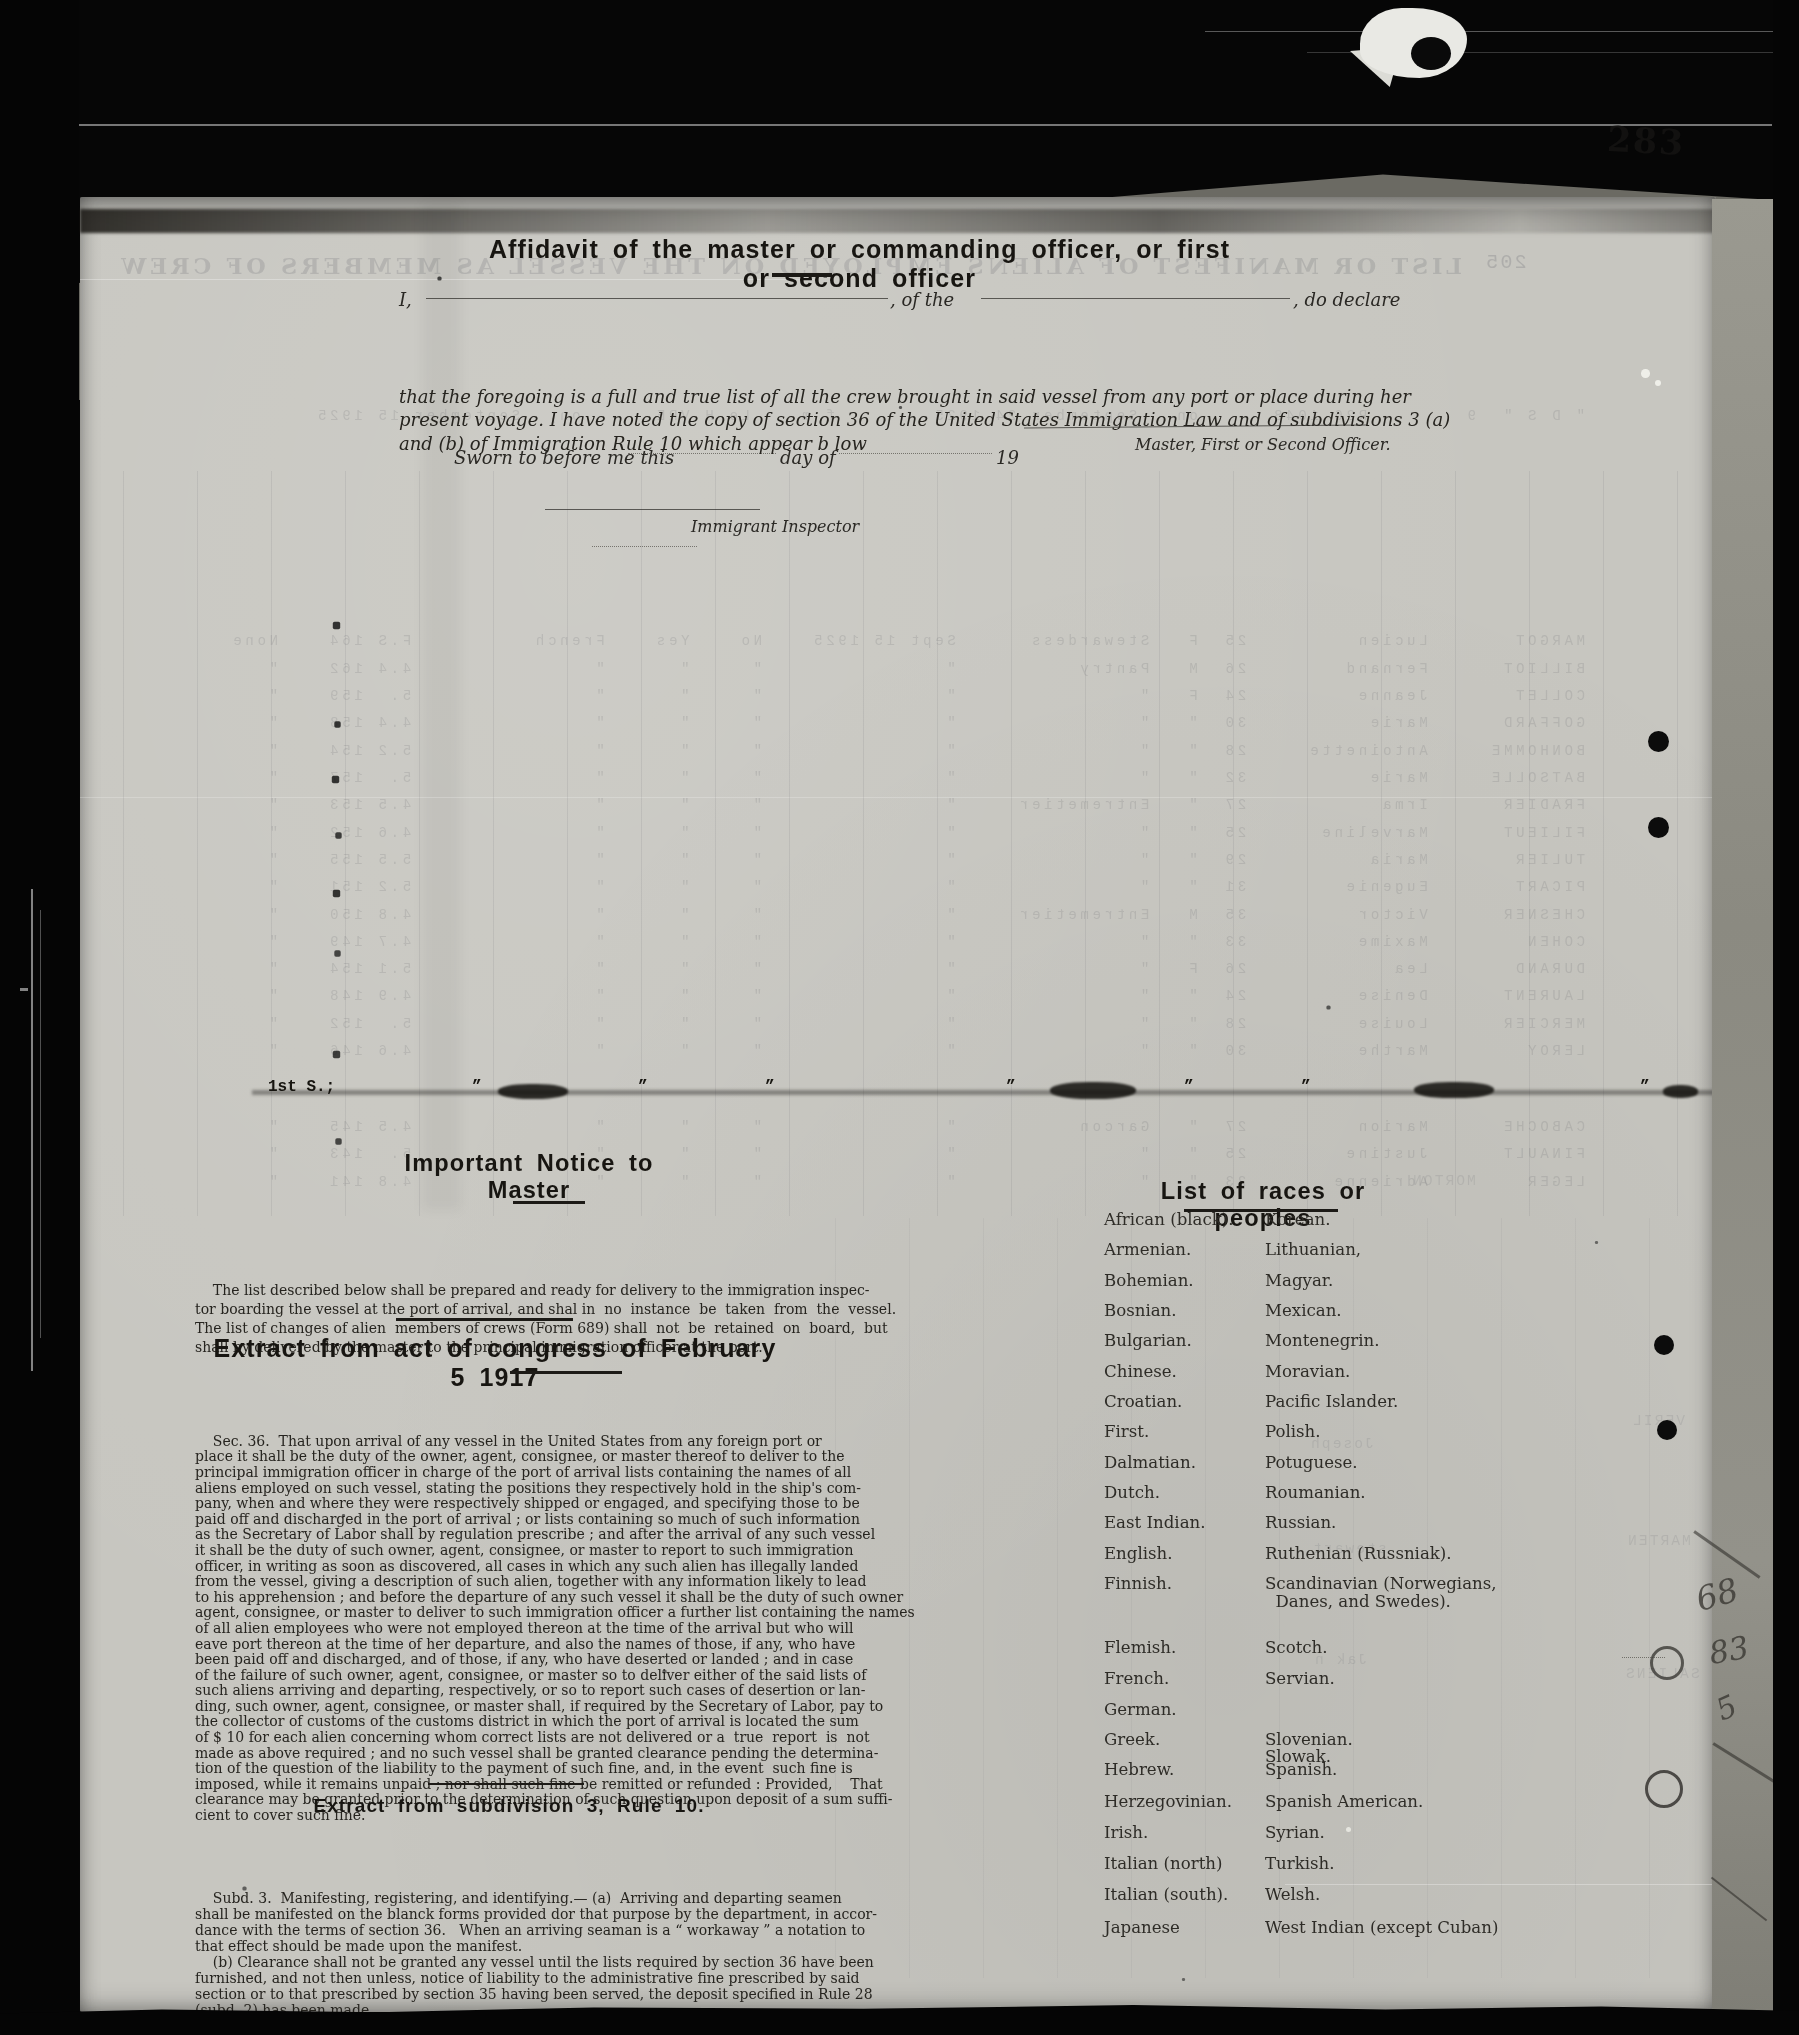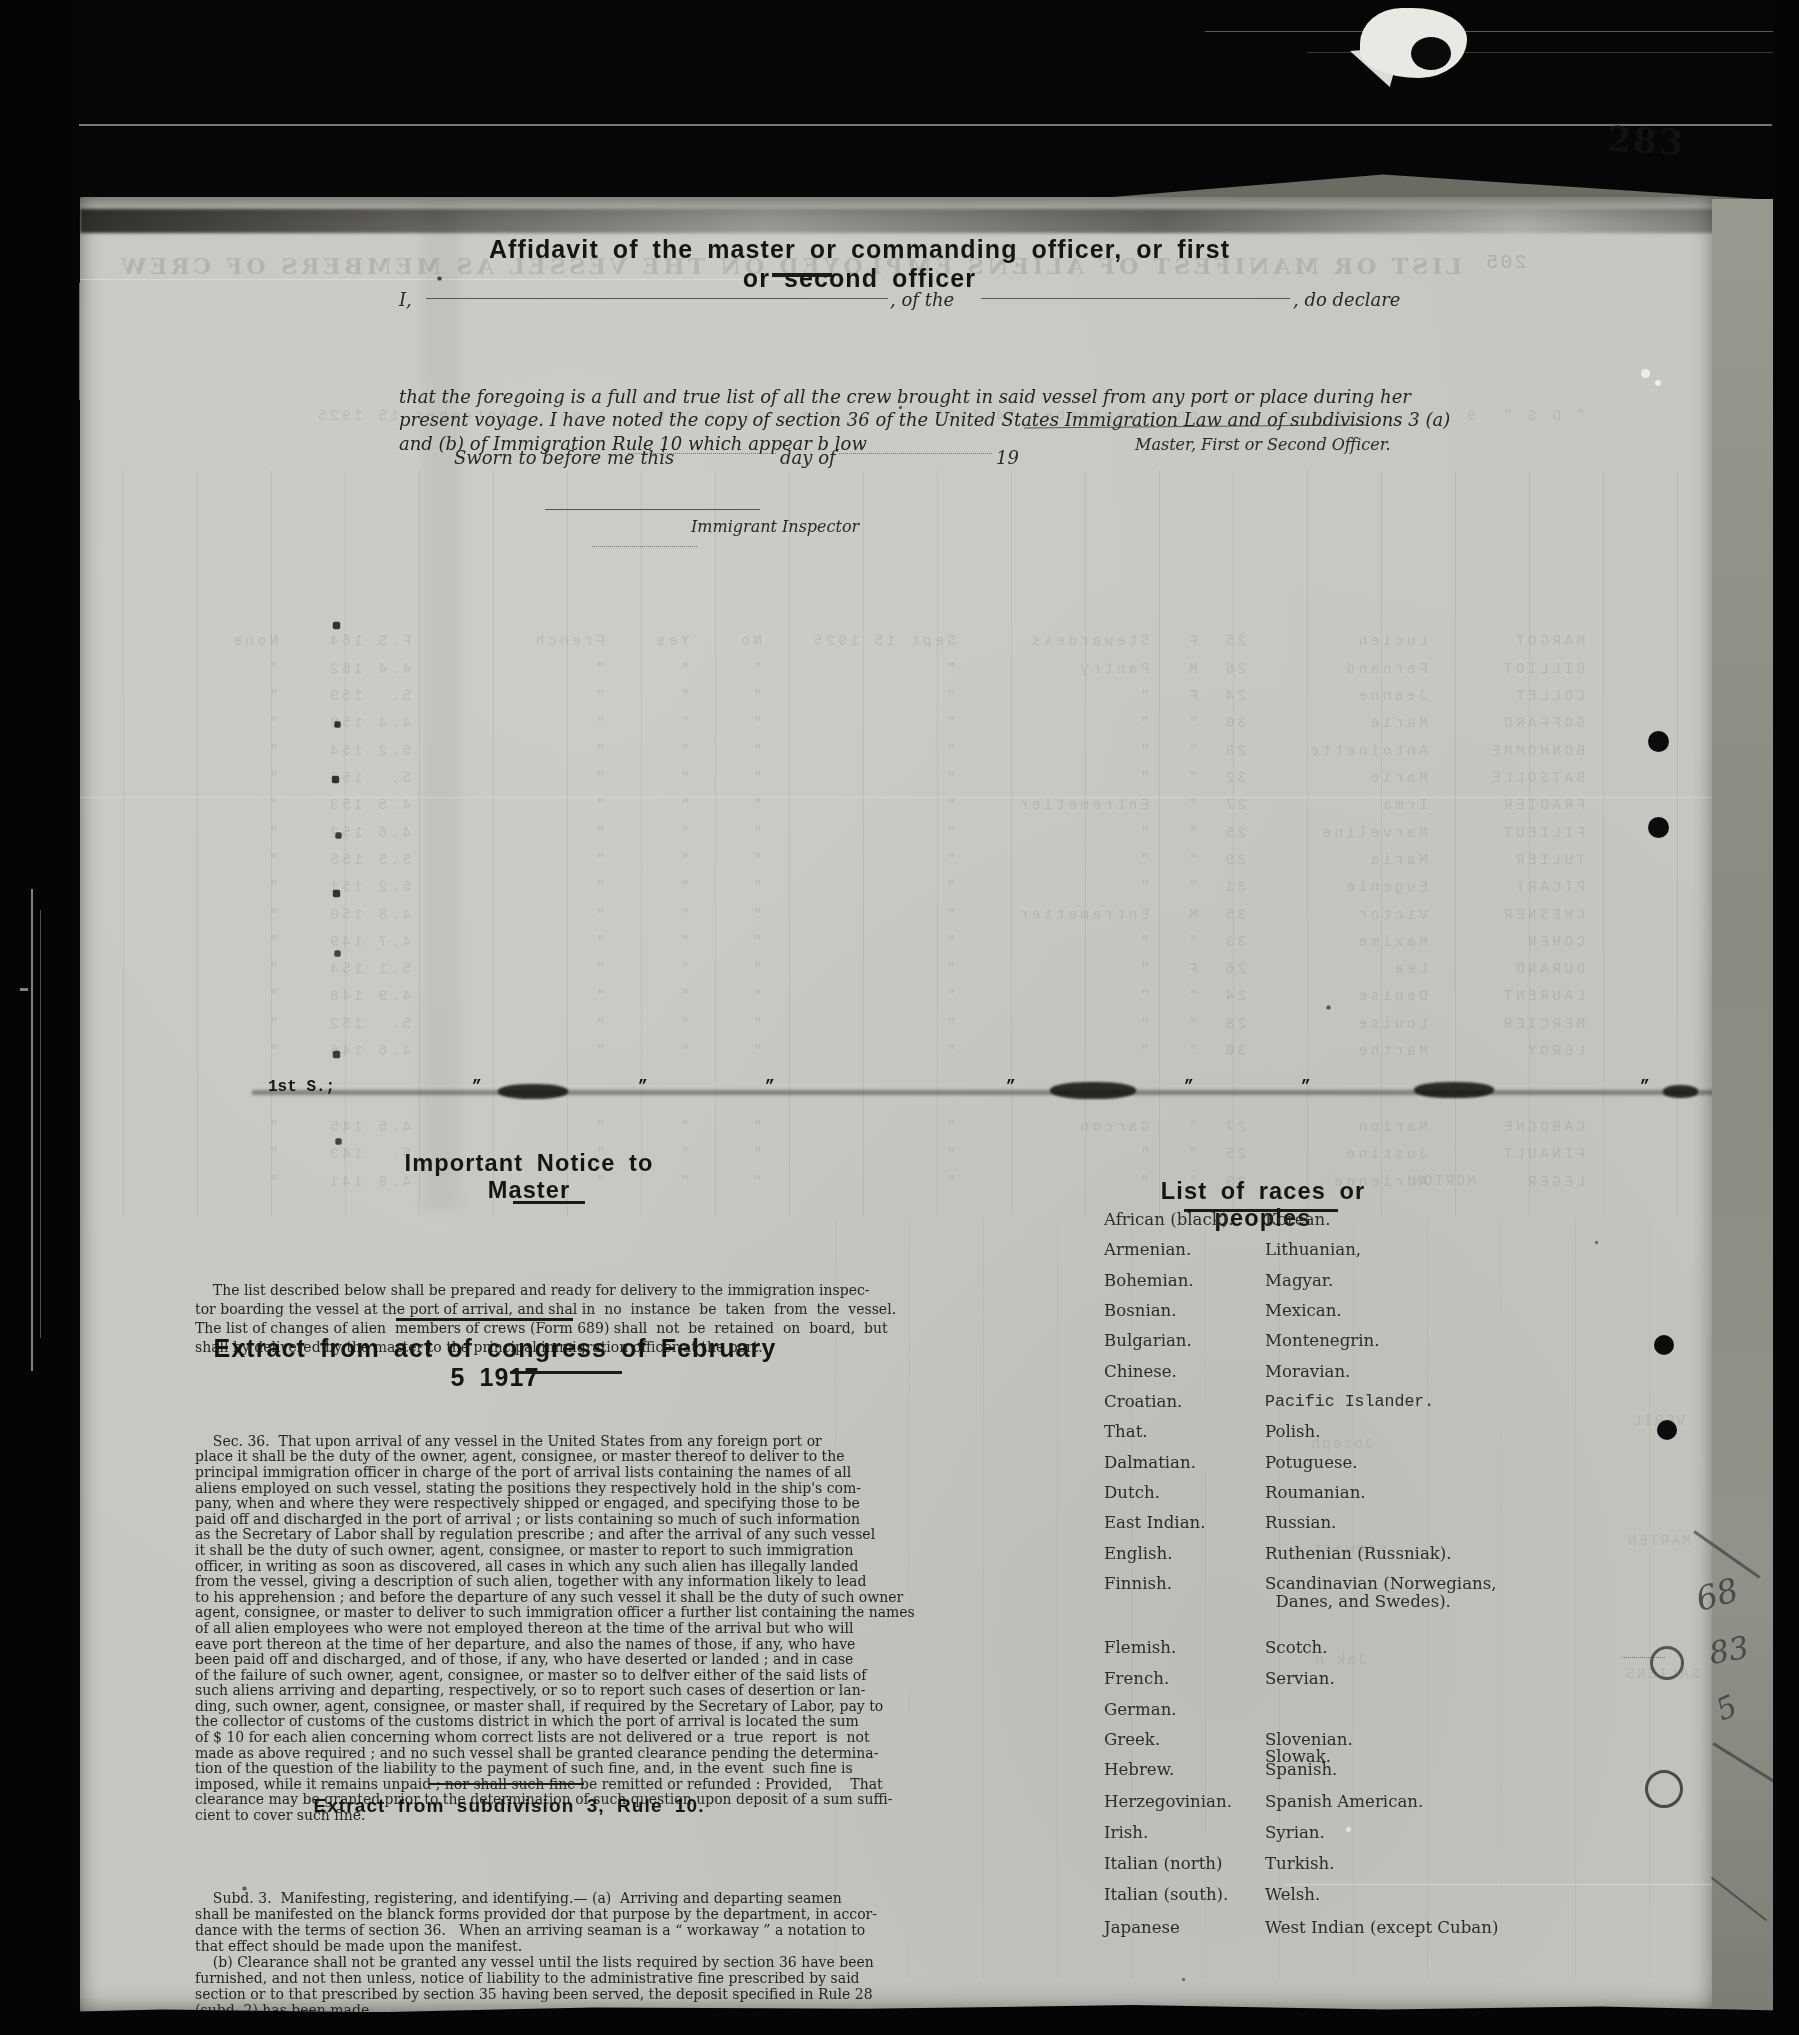--- a/index.html
+++ b/index.html
@@ -200,21 +200,21 @@
   <div class="rule" style="left:1184px;top:1209px;width:154px;height:2.7px;"></div>
   <div class="races">
 
   <div class="race-item" style="left: 1104px; top: 1210px;"><span>African (black).</span></div>
       <div class="race-item" style="left: 1104px; top: 1240px;"><span>Armenian.</span></div>
       <div class="race-item" style="left: 1104px; top: 1271px;"><span>Bohemian.</span></div>
       <div class="race-item" style="left: 1104px; top: 1301px;"><span>Bosnian.</span></div>
       <div class="race-item" style="left: 1104px; top: 1331px;"><span>Bulgarian.</span></div>
       <div class="race-item" style="left: 1104px; top: 1362px;"><span>Chinese.</span></div>
       <div class="race-item" style="left: 1104px; top: 1392px;"><span>Croatian.</span></div>
-      <div class="race-item" style="left: 1104px; top: 1422px;"><span>That.</span></div>
+      <div class="race-item" style="left: 1104px; top: 1422px;"><span>First.</span></div>
       <div class="race-item" style="left: 1104px; top: 1453px;"><span>Dalmatian.</span></div>
       <div class="race-item" style="left: 1104px; top: 1483px;"><span>Dutch.</span></div>
       <div class="race-item" style="left: 1104px; top: 1513px;"><span>East Indian.</span></div>
       <div class="race-item" style="left: 1104px; top: 1544px;"><span>English.</span></div>
       <div class="race-item" style="left: 1104px; top: 1574px;"><span>Finnish.</span></div>
       <div class="race-item" style="left: 1104px; top: 1638px;"><span>Flemish.</span></div>
       <div class="race-item" style="left: 1104px; top: 1669px;"><span>French.</span></div>
       <div class="race-item" style="left: 1104px; top: 1700px;"><span>German.</span></div>
       <div class="race-item" style="left: 1104px; top: 1730px;"><span>Greek.</span></div>
       <div class="race-item" style="left: 1104px; top: 1760px;"><span>Hebrew.</span></div>
@@ -225,21 +225,21 @@
       <div class="race-item" style="left: 1104px; top: 1918px;"><span>Japanese</span></div>
     </div>
   <div class="races">
 
   <div class="race-item" style="left: 1265px; top: 1210px;"><span>Korean.</span></div>
       <div class="race-item" style="left: 1265px; top: 1240px;"><span>Lithuanian,</span></div>
       <div class="race-item" style="left: 1265px; top: 1271px;"><span>Magyar.</span></div>
       <div class="race-item" style="left: 1265px; top: 1301px;"><span>Mexican.</span></div>
       <div class="race-item" style="left: 1265px; top: 1331px;"><span>Montenegrin.</span></div>
       <div class="race-item" style="left: 1265px; top: 1362px;"><span>Moravian.</span></div>
-      <div class="race-item" style="left: 1265px; top: 1392px; font-family: Liberation Mono, monospace;"><span>Pacific Islander.</span></div>
+      <div class="race-item" style="left: 1265px; top: 1392px;"><span>Pacific Islander.</span></div>
       <div class="race-item" style="left: 1265px; top: 1422px;"><span>Polish.</span></div>
       <div class="race-item" style="left: 1265px; top: 1453px;"><span>Potuguese.</span></div>
       <div class="race-item" style="left: 1265px; top: 1483px;"><span>Roumanian.</span></div>
       <div class="race-item" style="left: 1265px; top: 1513px;"><span>Russian.</span></div>
       <div class="race-item" style="left: 1265px; top: 1544px;"><span>Ruthenian (Russniak).</span></div>
       <div class="race-item" style="left: 1265px; top: 1574px;"><span>Scandinavian (Norwegians,</span></div>
       <div class="race-item" style="left: 1265px; top: 1592px;"><span>  Danes, and Swedes).</span></div>
       <div class="race-item" style="left: 1265px; top: 1638px;"><span>Scotch.</span></div>
       <div class="race-item" style="left: 1265px; top: 1669px;"><span>Servian.</span></div>
       <div class="race-item" style="left: 1265px; top: 1700px; margin-top: 47px;"><span>Slowak.</span></div>

